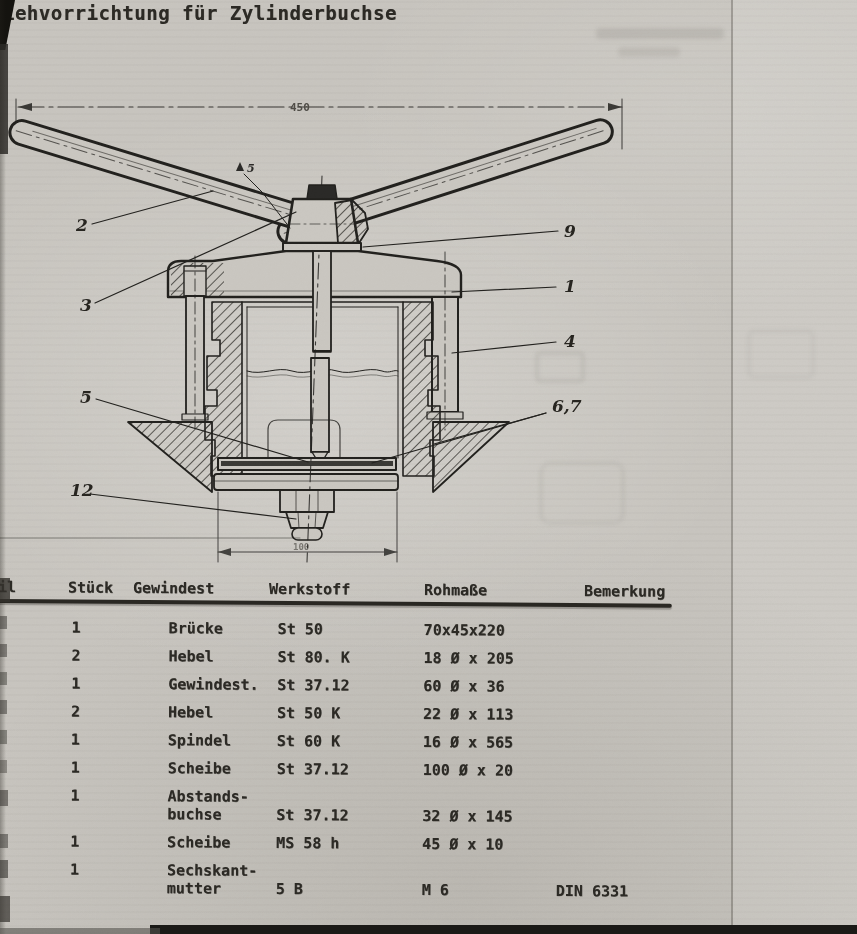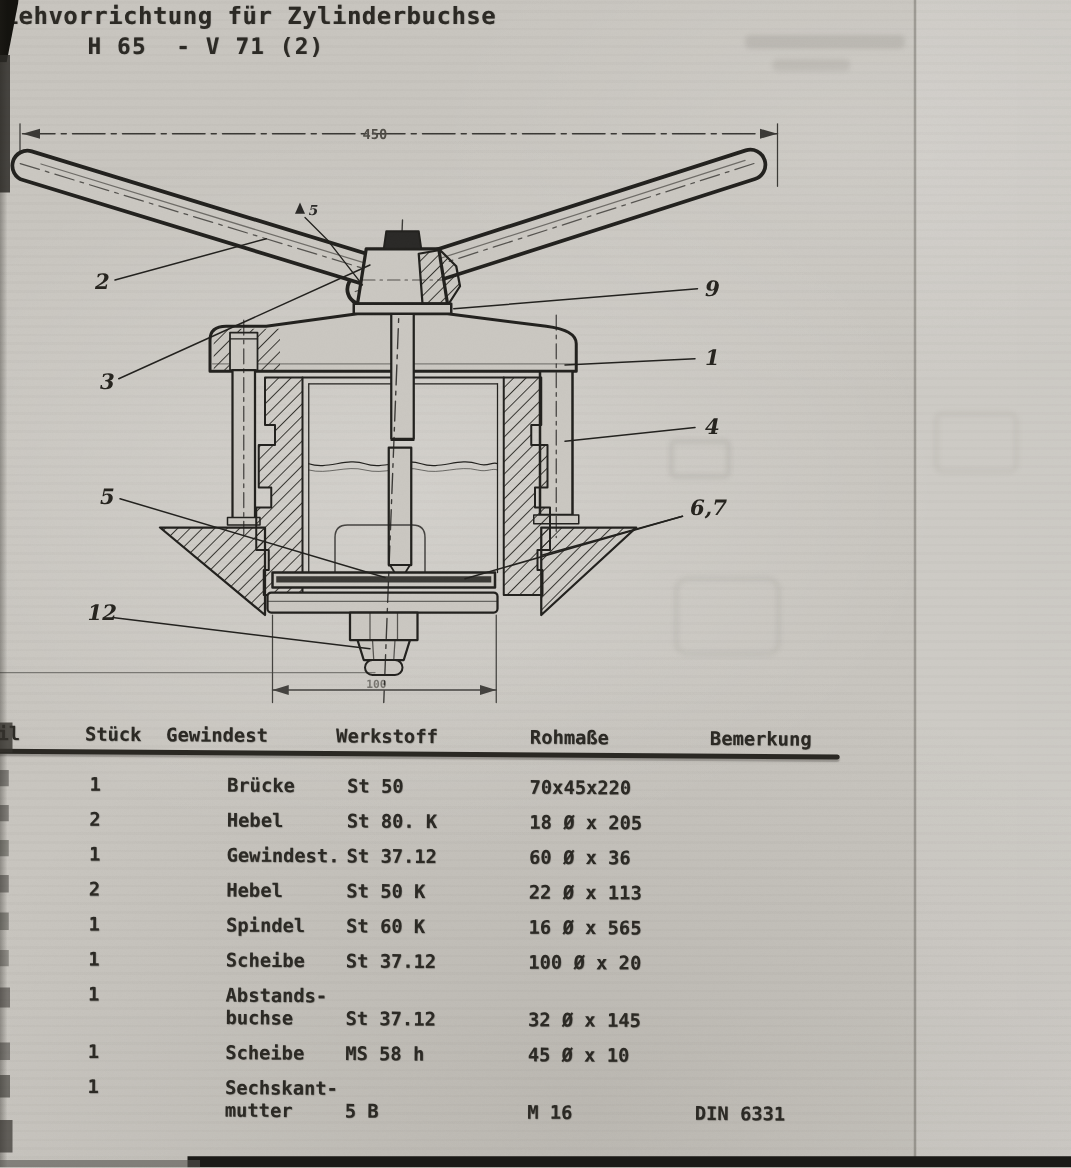--- a/index.html
+++ b/index.html
@@ -17,21 +17,21 @@
   #page-title{left:-9px;top:2px;font-size:19px;font-weight:700;letter-spacing:0.5px;}
   #page-subtitle{left:70px;top:27px;font-size:18px;font-weight:700;letter-spacing:1px;}
   #parts-table{position:absolute;left:0;top:578px;width:710px;height:340px;z-index:3;
     transform:rotate(0.4deg);transform-origin:0 0;font-weight:700;font-size:15px;}
   .hdr{position:absolute;top:0;font-size:15px;}
   .header-rule{position:absolute;left:-6px;top:21px;width:678px;height:4px;background:#2a2823;
     border-radius:2px;box-shadow:0 2px 1px rgba(42,40,35,0.30);}
   .t-row{position:absolute;left:0;width:710px;}
   .c{position:absolute;top:0;}
   .stk{left:72px;}
-  .nm{left:138px;padding-left:44px;}
+  .nm{left:125px;padding-left:44px;}
   .l2{top:18px;}
   .wk{left:278px;}
   .rm{left:424px;}
   .bm{left:558px;}
   .tall .wk,.tall .rm,.tall .bm{top:18px;}
   .artifact{position:absolute;z-index:5;pointer-events:none;}
   .edge-mark{position:absolute;left:0;background:#34322d;z-index:5;}
   .bleed{position:absolute;z-index:2;filter:blur(2px);pointer-events:none;}
 </style>
 </head>
@@ -187,30 +187,29 @@
         <text x="552" y="412">6,7</text>
         <text x="70" y="496">12</text>
       </g>
     </g>
 
     <rect width="857" height="934" filter="url(#noise)" opacity="0.05"></rect>
   </svg>
 
   <div id="title-block">
     <div id="page-title" class="txt">ziehvorrichtung für Zylinderbuchse</div>
-    <div id="page-subtitle" class="txt">H 65  - V 71 (2)</div>
   </div>
 
   <div id="parts-table">
     <span class="txt hdr" style="left:-2px">il</span>
     <span class="txt hdr" style="left:68px">Stück</span>
     <span class="txt hdr" style="left:133px">Gewindest</span>
     <span class="txt hdr" style="left:269px">Werkstoff</span>
     <span class="txt hdr" style="left:424px">Rohmaße</span>
-    <span class="txt hdr" style="left:568px">Bemerkung</span>
+    <span class="txt hdr" style="left:584px">Bemerkung</span>
     <div class="header-rule"></div>
 
     <div class="t-row" style="top:40px">
       <span class="txt c stk">1</span>
       <span class="txt c nm">Brücke</span>
       <span class="txt c wk">St 50</span>
       <span class="txt c rm">70x45x220</span>
       <span class="txt c bm"></span>
     </div>
     <div class="t-row" style="top:68px">
@@ -261,21 +260,21 @@
       <span class="txt c nm">Scheibe</span>
       <span class="txt c wk">MS 58 h</span>
       <span class="txt c rm">45 Ø x 10</span>
       <span class="txt c bm"></span>
     </div>
     <div class="t-row tall" style="top:282px">
       <span class="txt c stk">1</span>
       <span class="txt c nm">Sechskant-</span>
       <span class="txt c nm l2">mutter</span>
       <span class="txt c wk">5 B</span>
-      <span class="txt c rm">M 16</span>
+      <span class="txt c rm">M 6</span>
       <span class="txt c bm">DIN 6331</span>
     </div>
   </div>
 
   <div class="artifact" style="left:0;top:0;width:15px;height:50px;background:#14130f;clip-path:polygon(0 0,100% 0,35% 100%,0 100%);"></div>
   <div class="artifact" style="left:0;top:44px;width:8px;height:110px;background:#2f2d29;opacity:0.85;filter:blur(0.5px);"></div>
   <div class="artifact" style="left:0;top:0;width:6px;height:934px;background:linear-gradient(to right, rgba(35,33,28,0.35), rgba(0,0,0,0));"></div>
 
   <div class="edge-mark" style="top:578px;width:10px;height:24px;opacity:0.8;"></div>
   <div class="edge-mark" style="top:616px;width:7px;height:13px;opacity:0.5;"></div>

